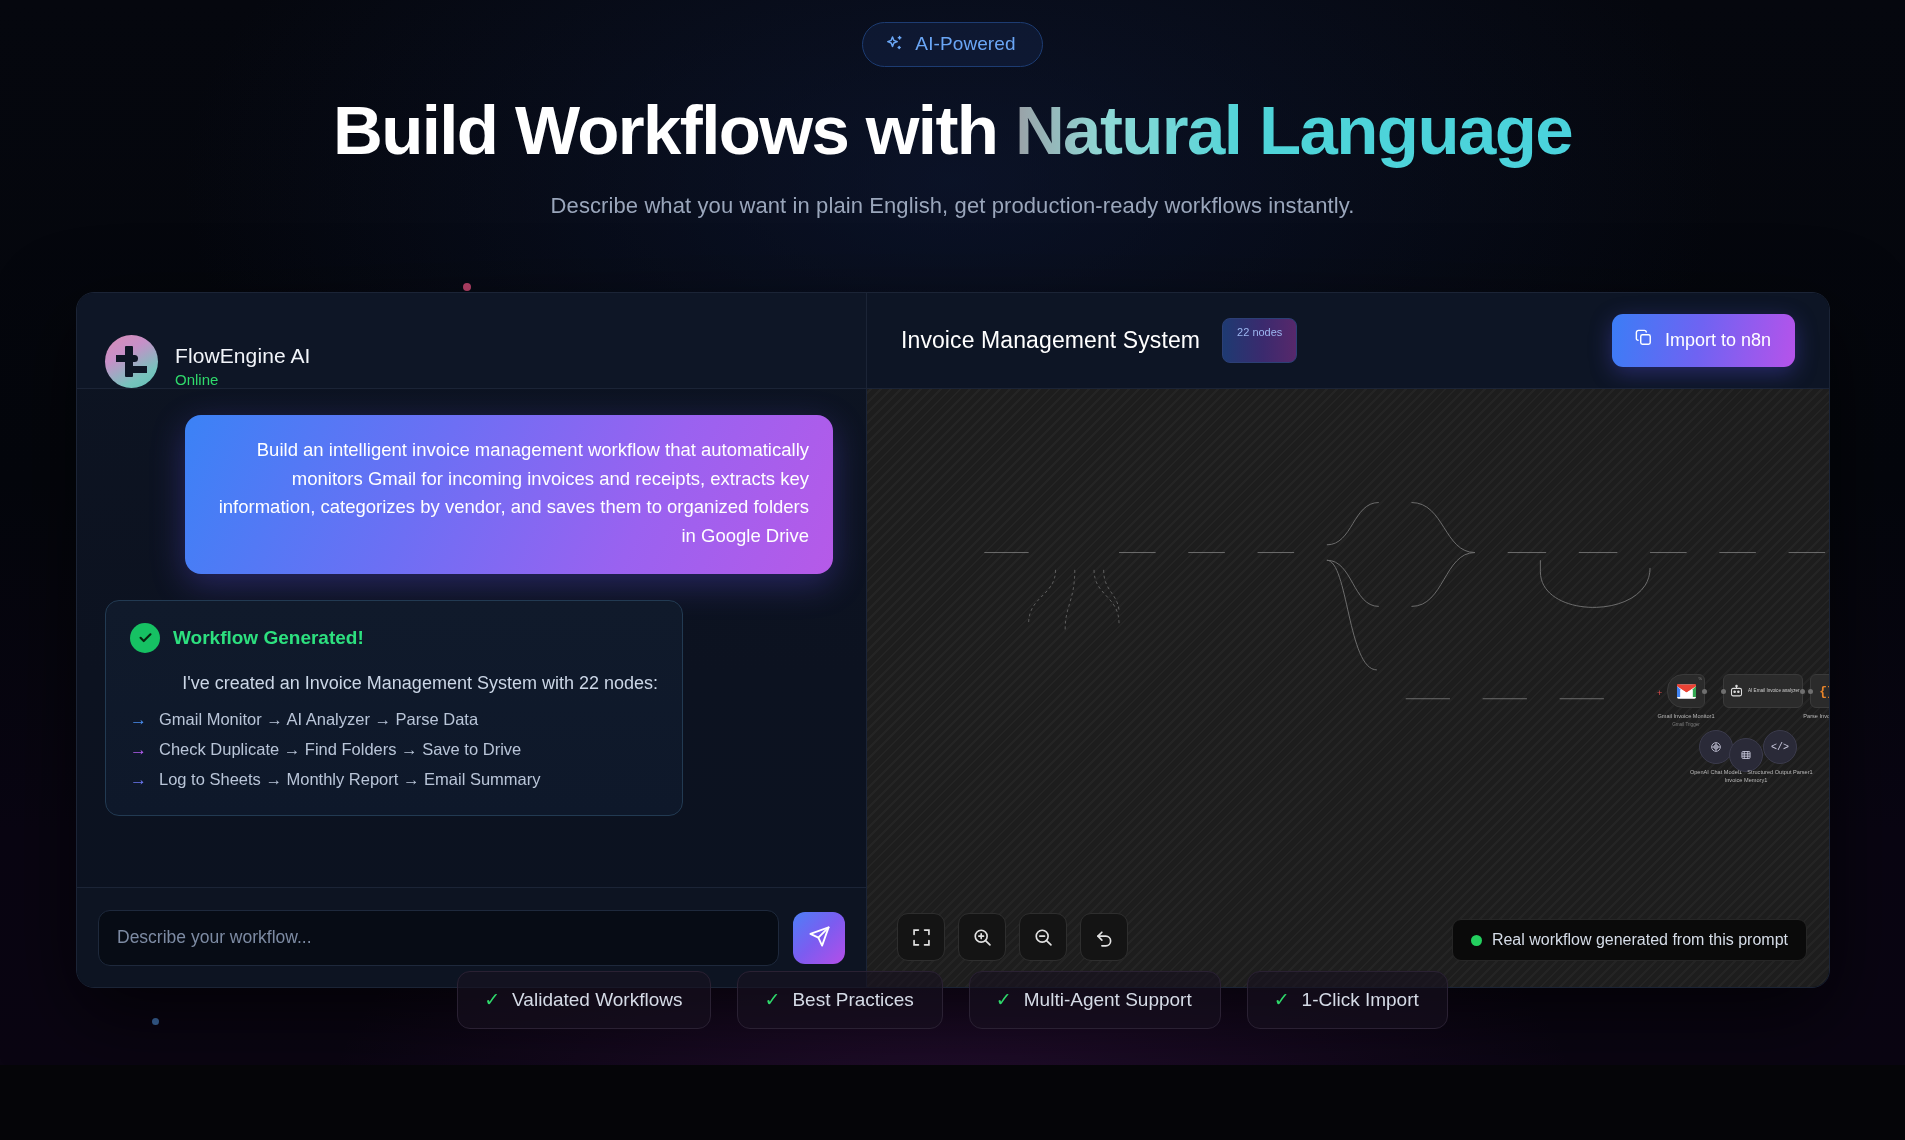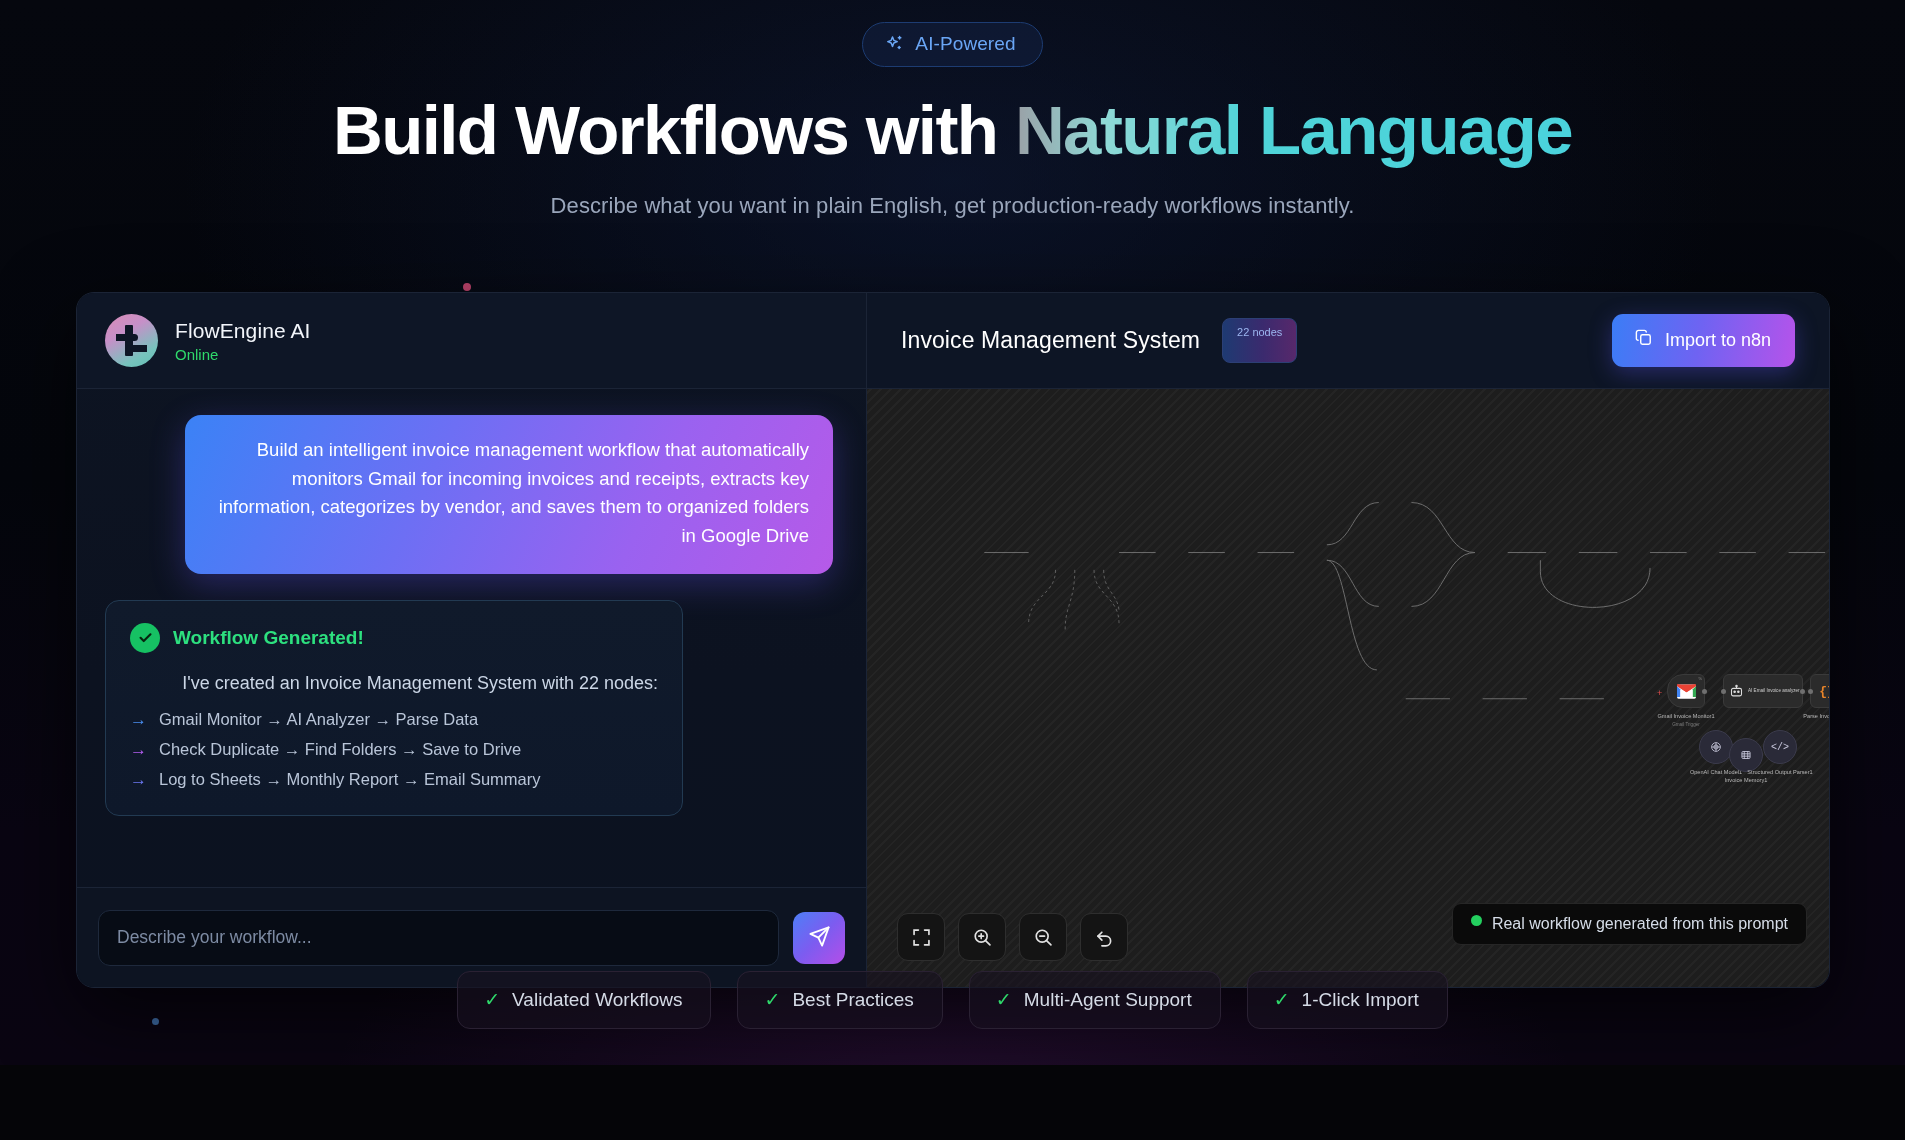--- a/index.html
+++ b/index.html
@@ -72,21 +72,21 @@
 
   
   .chat-panel {
     width: 790px;
     display: flex; flex-direction: column;
     background: linear-gradient(180deg,#0d1422 0%, #0c1220 55%, #0b1220 100%);
     border-right: 1px solid #1b2436;
   }
   .chat-head {
     height: 96px; flex: 0 0 96px;
-    display:flex; align-items:center; gap:17px;
+    display:flex; align-items:flex-end; gap:17px;
     padding: 0 28px;
     border-bottom: 1px solid #1b2436;
     background: #0e1626;
   }
   .logo {
     width: 53px; height: 53px; border-radius: 50%;
     background: linear-gradient(150deg,#d98cb6 0%, #c690c8 35%, #77c3bd 75%, #63bfb4 100%);
     position: relative; flex: 0 0 53px;
   }
   .logo .bar-h1, .logo .bar-h2, .logo .bar-v {
@@ -222,22 +222,22 @@
   .port.l { left:-3px; } .port.r { right:-3px; }
   .plus { position:absolute; left:-11px; top:50%; margin-top:-3px; color:#e04b4b; font-size:9px; }
 
   .ctl-row { position:absolute; left:30px; bottom:26px; display:flex; gap:13px; }
   .ctl-btn {
     width:48px;height:48px;border-radius:11px;
     background:#141414; border:1px solid #2e2e2e;
     display:flex;align-items:center;justify-content:center; cursor:pointer;
   }
   .real-badge {
-    position:absolute; right:22px; bottom:42px;
-    display:flex;gap:10px;
+    position:absolute; right:22px; bottom:26px;
+    display:flex;align-items:center;gap:10px;
     background:#0a0a0a; border:1px solid #262626;
     border-radius:9px; padding:11px 18px;
     color:#d6dde8; font-size:16px;
   }
   .dot-green { width:11px;height:11px;border-radius:50%;background:#24d05f; flex:0 0 11px;}
 
   
   .features {
     position:absolute; left:0; right:0; bottom:36px;
     display:flex; justify-content:center; gap:26px;

